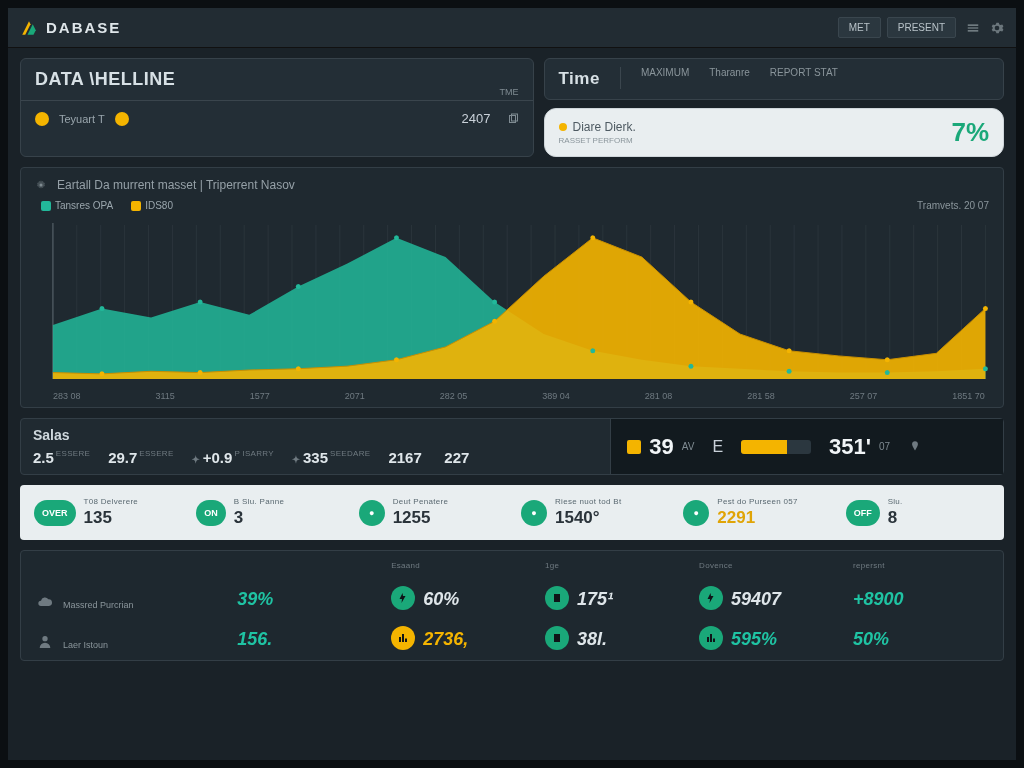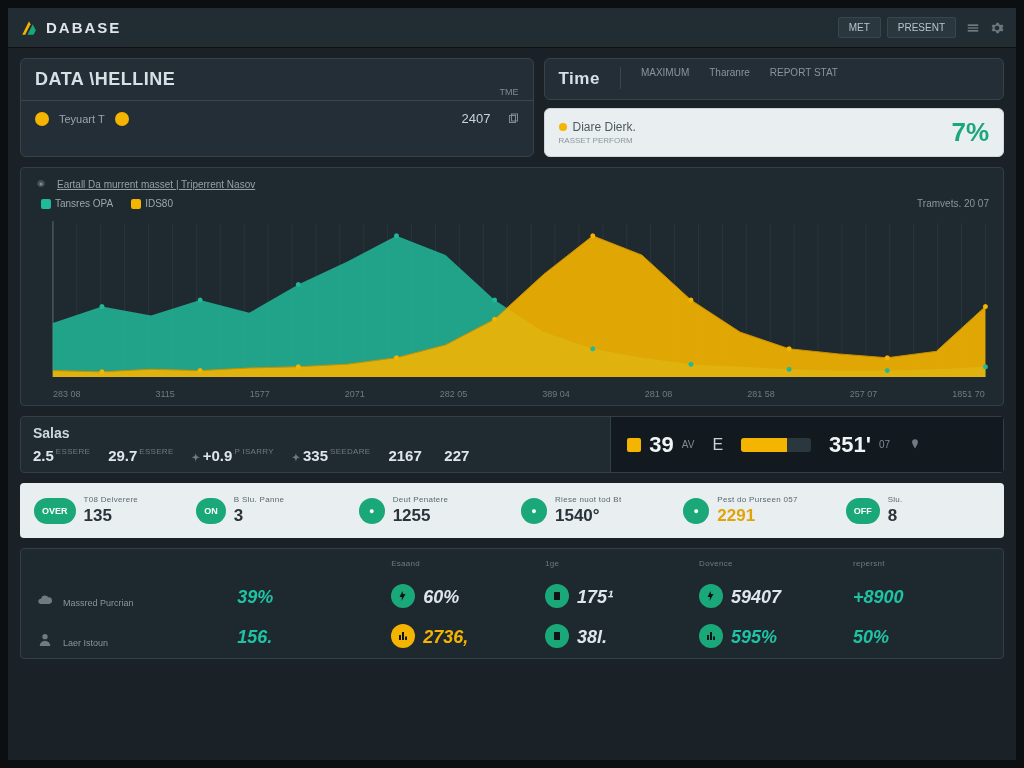--- a/index.html
+++ b/index.html
@@ -20,32 +20,32 @@
   .card-title { font-size:18px; font-weight:600; color:#d7e0e5; letter-spacing:.5px; }
   .card-sep { height:1px; background:#3a454d; margin:10px -14px 10px -14px; }
   .card-row { display:flex; align-items:center; gap:10px; }
   .dot { width:14px; height:14px; border-radius:50%; }
   .dot.amber{ background:#f4b400; }
   .card-sub { font-size:11px; color:#9aa6ad; }
   .card-num { font-size:13px; color:#c9d1d9; }
   .mini-tab { font-size:9px; color:#7f8b92; position:absolute;margin-top:16px; }
   .card-time .tabs { display:flex; gap:20px; font-size:10px; color:#8a959b; margin-top:-2px; }
   .card-time .tabs .sep { width:1px; height:22px; background:#3b464e; }
-  .card-light { background:#e9eef0; color:#2b3338; border:1px solid #cfd6da; border-radius:6px; padding:8px 14px; display:flex; align-items:center; justify-content:space-between; }
+  .card-light { background:#e9eef0; color:#2b3338; border:1px solid #cfd6da; border-radius:12px; padding:8px 14px; display:flex; align-items:center; justify-content:space-between; }
   .card-light .lbl { font-size:12px; color:#4e5a62; display:flex; align-items:center; gap:6px;}
   .card-light .lbl .pdot{ width:8px;height:8px;border-radius:50%; background:#f4b400;}
   .card-light .pct { font-size:26px; font-weight:700; color:#1aa879; }
 
   .card-left { flex:1.05; }
   .card-right{ flex:1; display:flex; flex-direction:column; gap:8px; }
   .card-right .card-time{ flex:0 0 auto; }
 
   
   .chart-panel { margin:10px 12px 0 12px; background:#1f2930; border:1px solid #333e46; border-radius:4px; padding:10px 14px 6px 14px; }
-  .chart-head { display:flex; align-items:center; gap:10px; font-size:10px; color:#95a0a7;text-decoration:underline; }
+  .chart-head { display:flex; align-items:center; gap:10px; font-size:12px; color:#95a0a7; }
   .chart-head .gear{ width:12px; height:12px; color:#7f8b92;}
   .legend { display:flex; gap:18px; margin:8px 0 4px 6px; font-size:10px; color:#9aa6ad; align-items:center;}
   .swatch { width:10px; height:10px; border-radius:2px; display:inline-block; margin-right:4px; vertical-align:middle;}
   .swatch.teal{ background:#22b89a;}
   .swatch.amber{ background:#f4b400;}
   .legend .right{ margin-left:auto; font-size:10px; color:#8a959b;}
   .chart-area { position:relative; height:170px; }
   .chart-svg { width:100%; height:100%; display:block;}
   .xaxis { display:flex; justify-content:space-between; font-size:9px; color:#6f7a81; padding:6px 4px 0 18px;}
 

